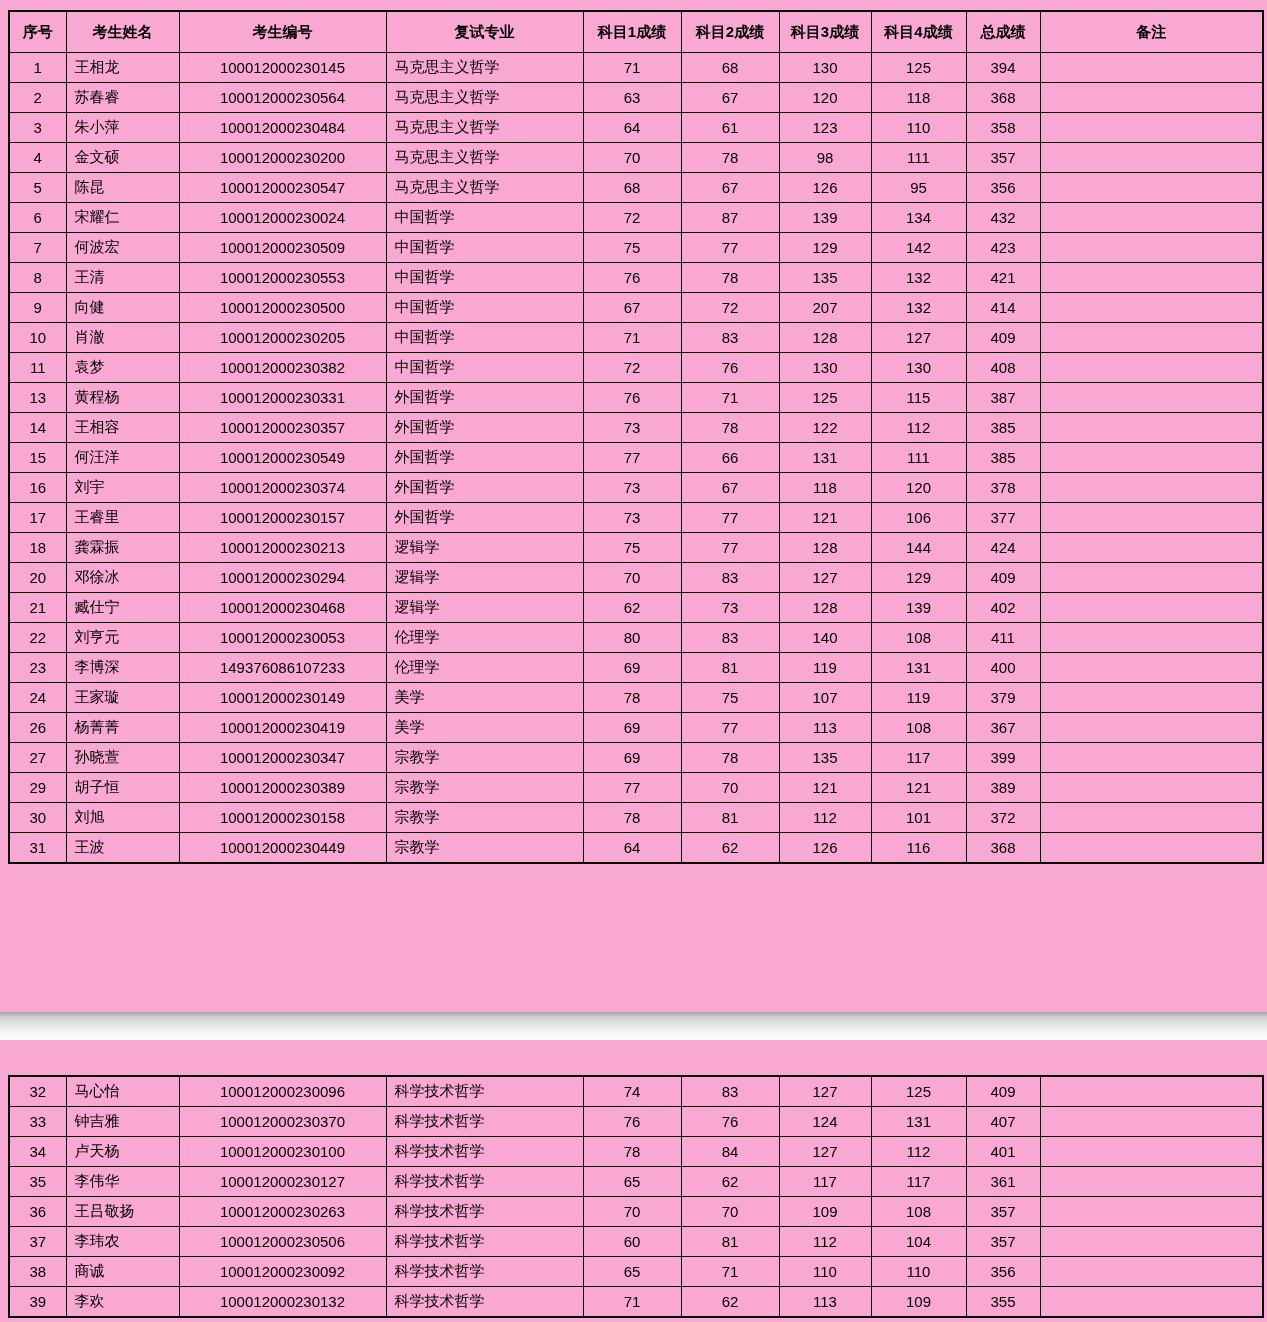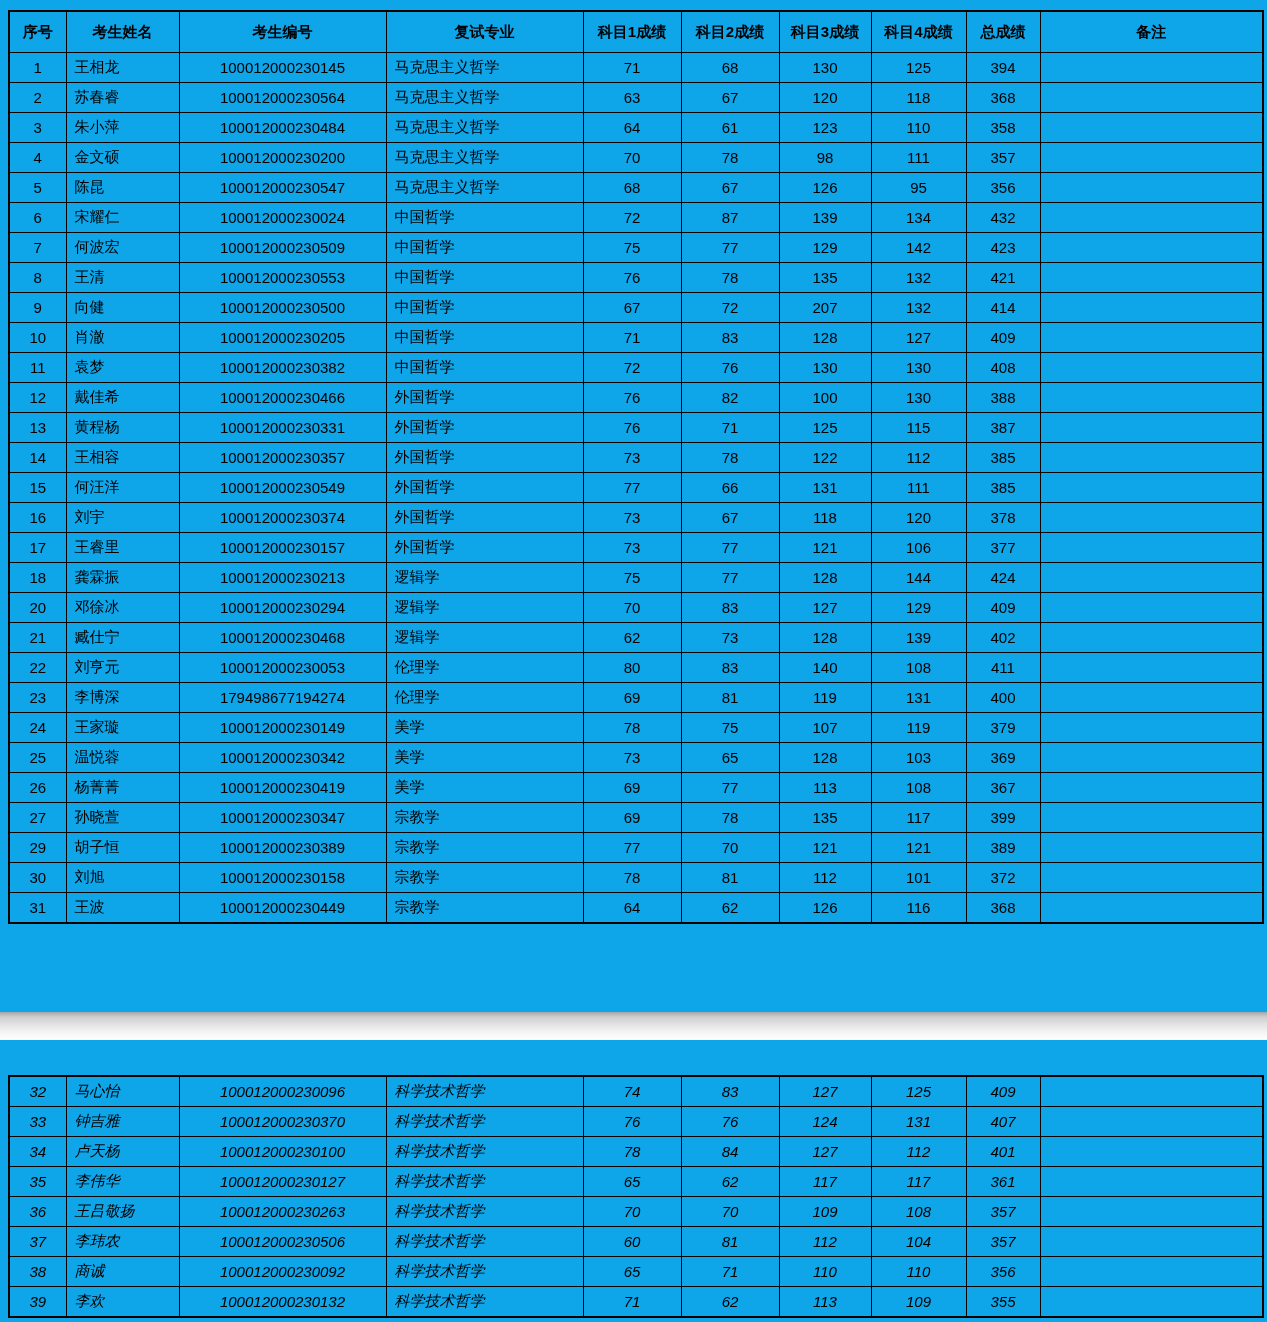--- a/index.html
+++ b/index.html
@@ -4,33 +4,33 @@
 <style>
   html, body {
     margin: 0;
     padding: 0;
     background: #ffffff;
   }
   .doc {
     position: relative;
     width: 1267px;
     height: 1322px;
-    background: #0ea5e9;
+    background: #f9a8d4;
     font-family: "Liberation Sans", "DejaVu Sans", sans-serif;
     color: #000000;
   }
   table.score-table {
     border-collapse: collapse;
     table-layout: fixed;
     width: 1254px;
     border: 2px solid #000000;
     font-size: 15px;
   }
   .page-1 { position: absolute; left: 8px; top: 10px; }
-  .page-2 { position: absolute; left: 8px; top: 1075px; font-style: italic; }
+  .page-2 { position: absolute; left: 8px; top: 1075px; }
   .score-table th, .score-table td {
     border: 1px solid #000000;
     overflow: hidden;
     white-space: nowrap;
     padding: 0;
   }
   .score-table thead th {
     height: 40px;
     font-weight: bold;
     text-align: center;
@@ -219,32 +219,20 @@
           <td class="col-id">100012000230382</td>
           <td class="col-major">中国哲学</td>
           <td class="col-s1">72</td>
           <td class="col-s2">76</td>
           <td class="col-s3">130</td>
           <td class="col-s4">130</td>
           <td class="col-total">408</td>
           <td class="col-remark"></td>
         </tr>
         <tr>
-          <td class="col-seq">12</td>
-          <td class="col-name">戴佳希</td>
-          <td class="col-id">100012000230466</td>
-          <td class="col-major">外国哲学</td>
-          <td class="col-s1">76</td>
-          <td class="col-s2">82</td>
-          <td class="col-s3">100</td>
-          <td class="col-s4">130</td>
-          <td class="col-total">388</td>
-          <td class="col-remark"></td>
-        </tr>
-        <tr>
           <td class="col-seq">13</td>
           <td class="col-name">黄程杨</td>
           <td class="col-id">100012000230331</td>
           <td class="col-major">外国哲学</td>
           <td class="col-s1">76</td>
           <td class="col-s2">71</td>
           <td class="col-s3">125</td>
           <td class="col-s4">115</td>
           <td class="col-total">387</td>
           <td class="col-remark"></td>
@@ -341,51 +329,39 @@
           <td class="col-s1">80</td>
           <td class="col-s2">83</td>
           <td class="col-s3">140</td>
           <td class="col-s4">108</td>
           <td class="col-total">411</td>
           <td class="col-remark"></td>
         </tr>
         <tr>
           <td class="col-seq">23</td>
           <td class="col-name">李博深</td>
-          <td class="col-id">179498677194274</td>
+          <td class="col-id">149376086107233</td>
           <td class="col-major">伦理学</td>
           <td class="col-s1">69</td>
           <td class="col-s2">81</td>
           <td class="col-s3">119</td>
           <td class="col-s4">131</td>
           <td class="col-total">400</td>
           <td class="col-remark"></td>
         </tr>
         <tr>
           <td class="col-seq">24</td>
           <td class="col-name">王家璇</td>
           <td class="col-id">100012000230149</td>
           <td class="col-major">美学</td>
           <td class="col-s1">78</td>
           <td class="col-s2">75</td>
           <td class="col-s3">107</td>
           <td class="col-s4">119</td>
           <td class="col-total">379</td>
-          <td class="col-remark"></td>
-        </tr>
-        <tr>
-          <td class="col-seq">25</td>
-          <td class="col-name">温悦蓉</td>
-          <td class="col-id">100012000230342</td>
-          <td class="col-major">美学</td>
-          <td class="col-s1">73</td>
-          <td class="col-s2">65</td>
-          <td class="col-s3">128</td>
-          <td class="col-s4">103</td>
-          <td class="col-total">369</td>
           <td class="col-remark"></td>
         </tr>
         <tr>
           <td class="col-seq">26</td>
           <td class="col-name">杨菁菁</td>
           <td class="col-id">100012000230419</td>
           <td class="col-major">美学</td>
           <td class="col-s1">69</td>
           <td class="col-s2">77</td>
           <td class="col-s3">113</td>

